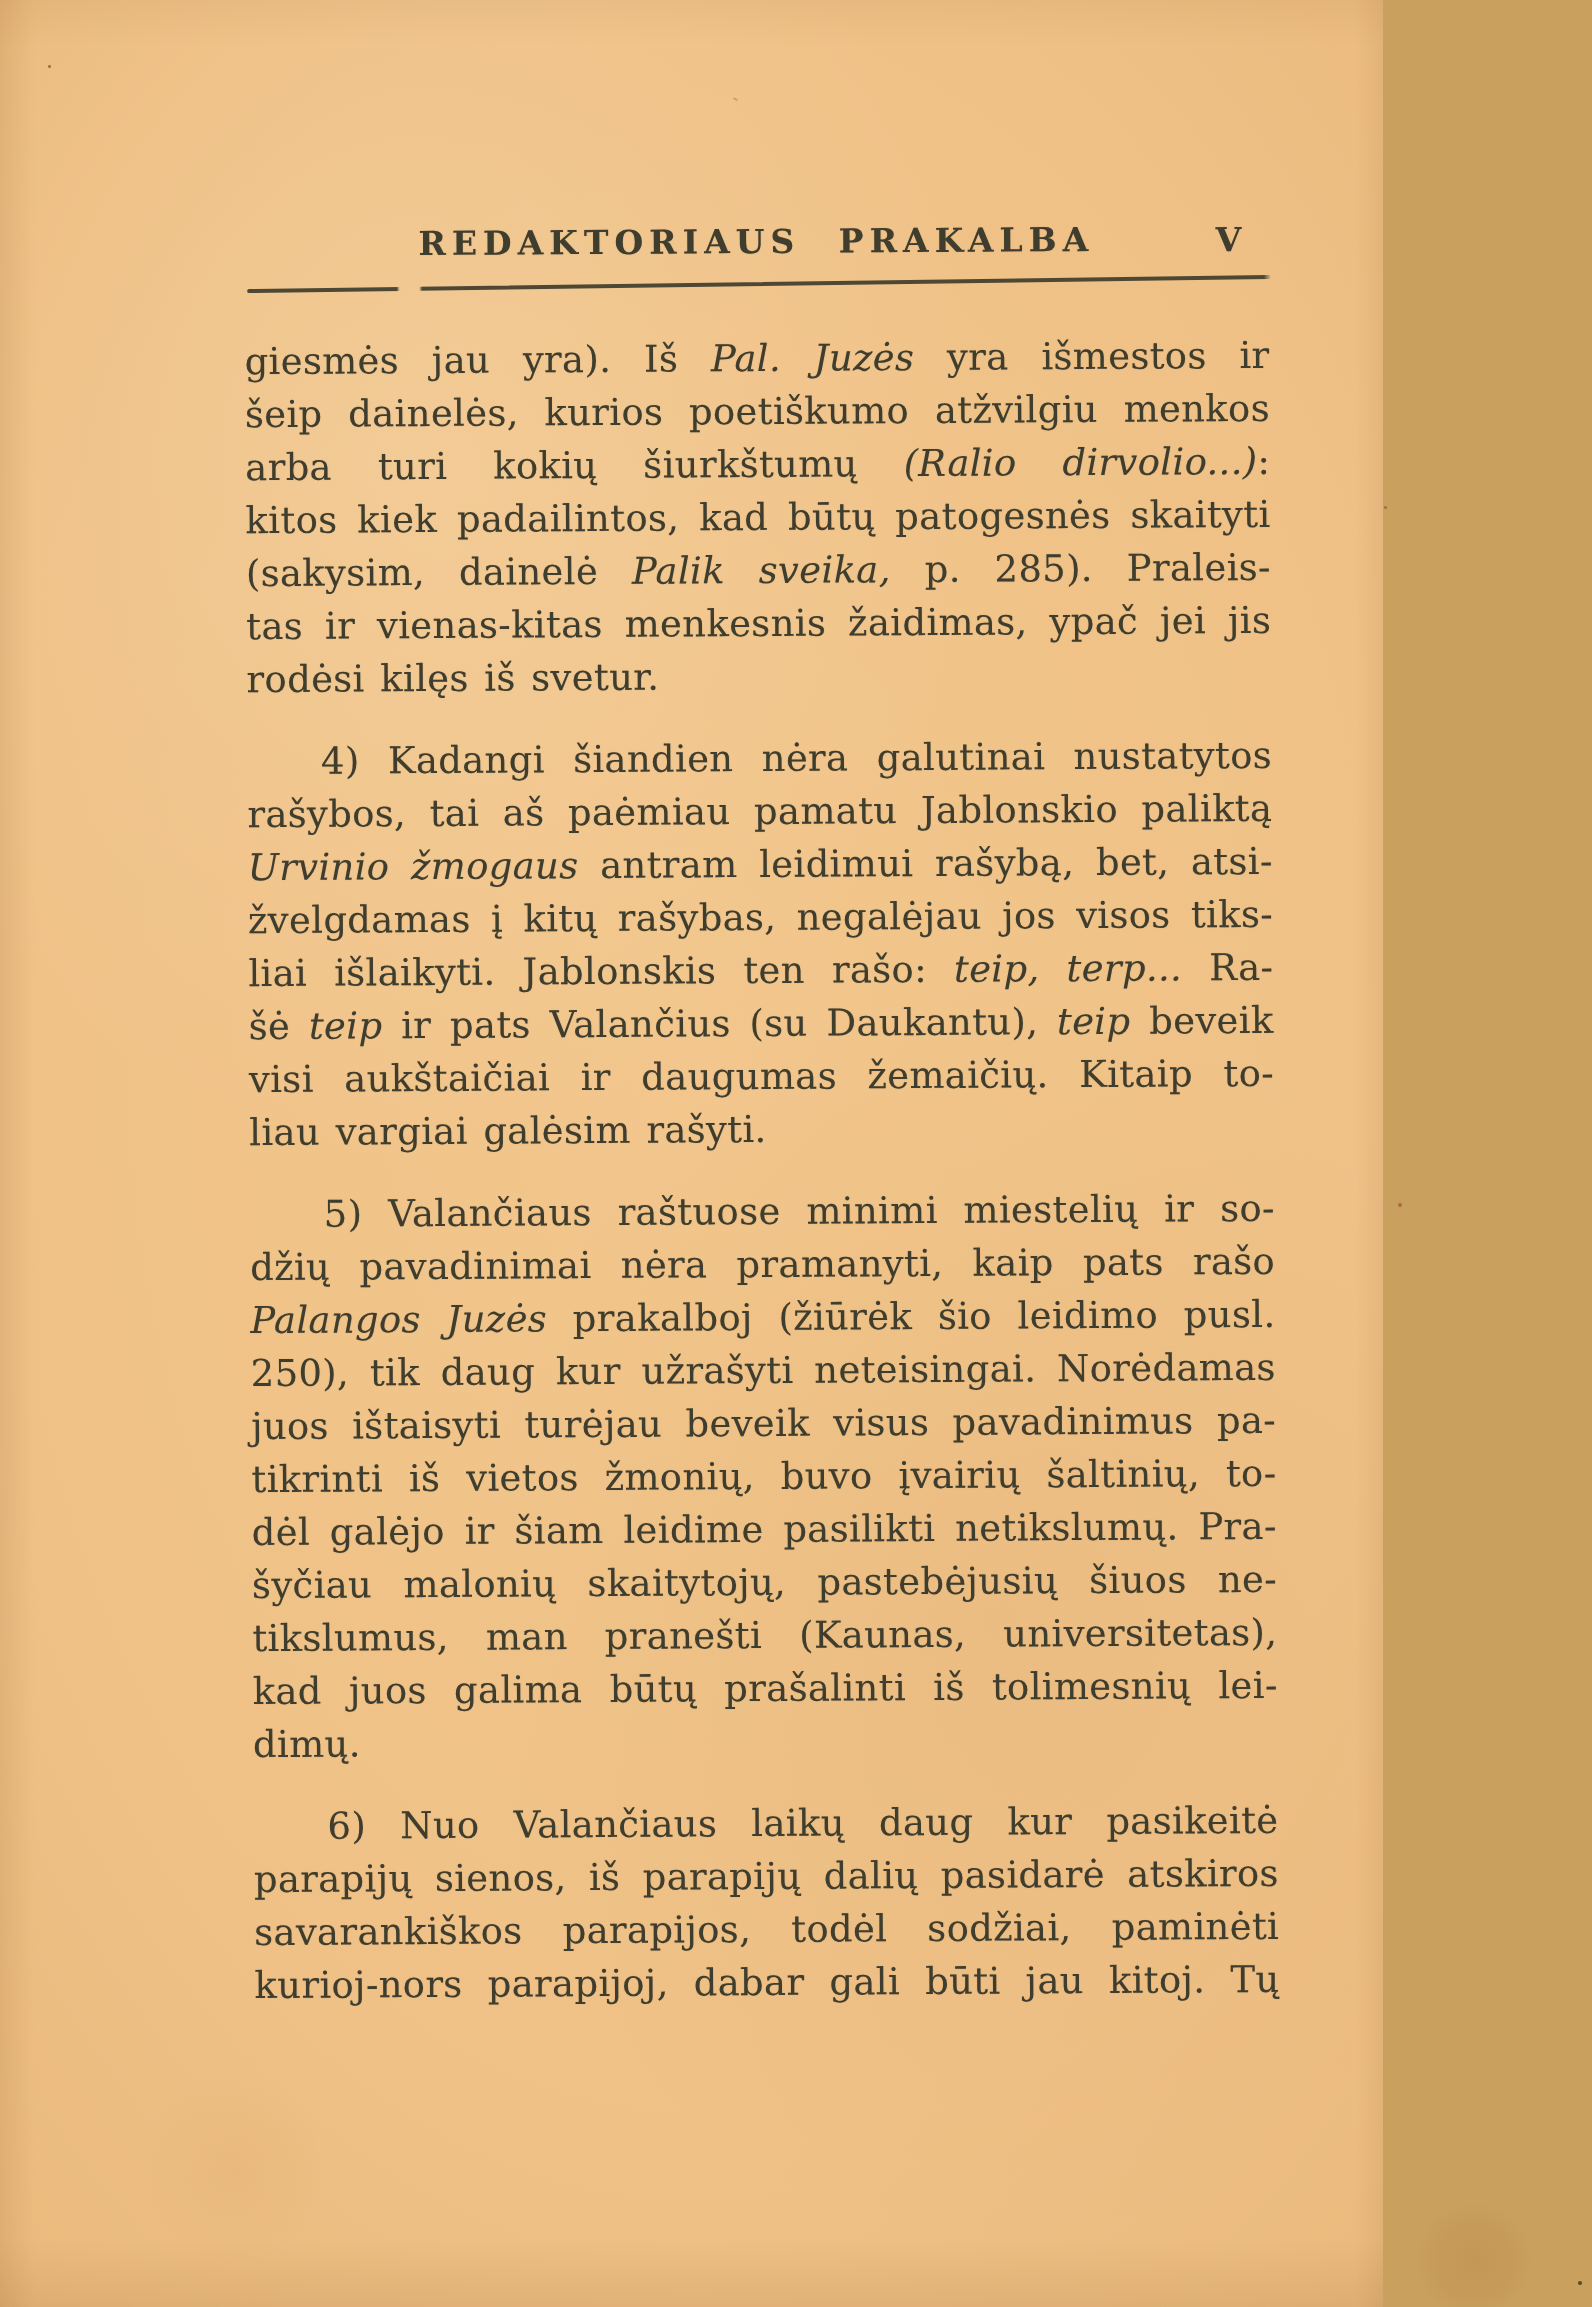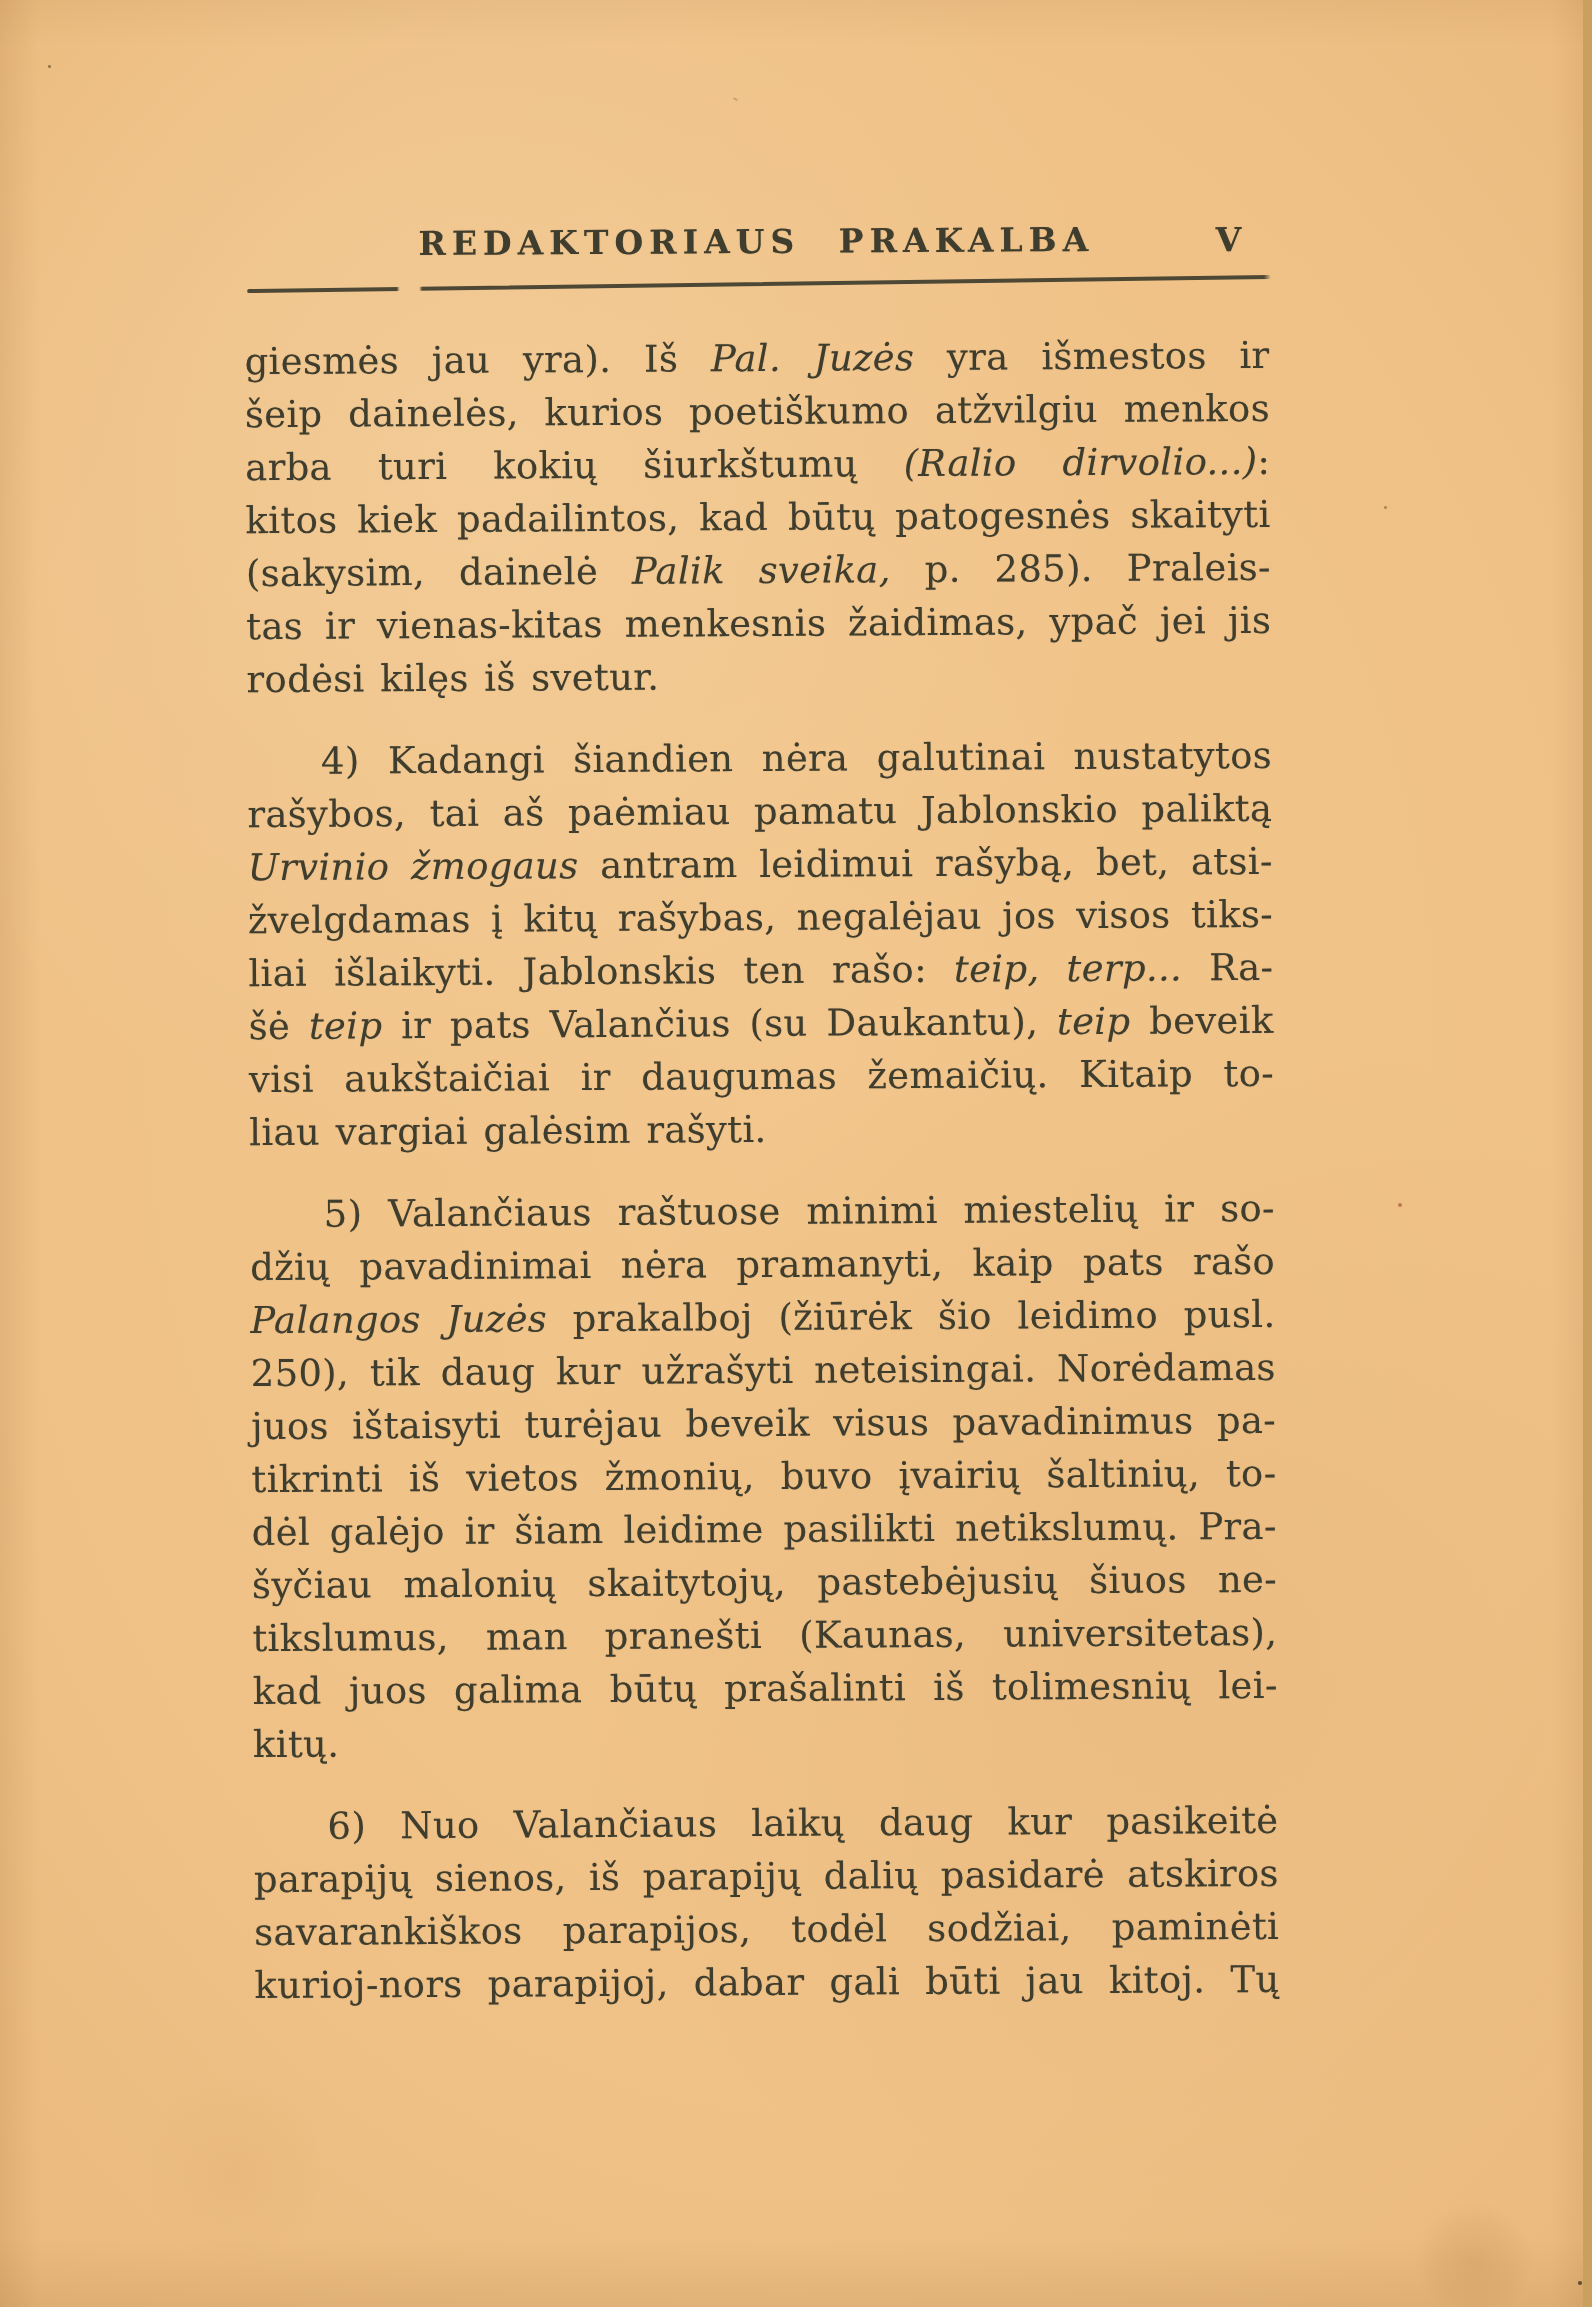--- a/index.html
+++ b/index.html
@@ -6,21 +6,21 @@
     --paper: #eec084;
     --ink: #3f3d2d;
   }
   html, body { margin: 0; padding: 0; }
   body {
     width: 1593px; height: 2307px;
     overflow: hidden;
     background: #caa05f;
     font-family: "DejaVu Serif", "Liberation Serif", serif;
   }
-  .page { position: relative; width: 1583px; height: 2307px; background: var(--paper); }
+  .page { position: relative; width: 1383px; height: 2307px; background: var(--paper); }
 
   .paper {
     position: absolute; inset: 0;
     background:
       radial-gradient(60% 45% at 30% 20%, rgba(255,240,210,0.18), transparent 70%),
       radial-gradient(55% 40% at 72% 70%, rgba(170,110,40,0.07), transparent 70%),
       linear-gradient(90deg,  rgba(110,60,15,0.10) 0%, transparent 2.5%),
       linear-gradient(270deg, rgba(110,60,15,0.08) 0%, transparent 2.0%),
       linear-gradient(0deg,   rgba(110,60,15,0.10) 0%, transparent 3.0%),
       linear-gradient(180deg, rgba(110,60,15,0.06) 0%, transparent 2.0%),
@@ -123,21 +123,21 @@
           <div class="line indent"><span>5) Valančiaus raštuose minimi miestelių ir so-</span></div>
           <div class="line"><span>džių pavadinimai nėra pramanyti, kaip pats rašo</span></div>
           <div class="line"><span class="it">Palangos Juzės</span><span> prakalboj (žiūrėk šio leidimo pusl.</span></div>
           <div class="line"><span>250), tik daug kur užrašyti neteisingai. Norėdamas</span></div>
           <div class="line"><span>juos ištaisyti turėjau beveik visus pavadinimus pa-</span></div>
           <div class="line"><span>tikrinti iš vietos žmonių, buvo įvairių šaltinių, to-</span></div>
           <div class="line"><span>dėl galėjo ir šiam leidime pasilikti netikslumų. Pra-</span></div>
           <div class="line"><span>šyčiau malonių skaitytojų, pastebėjusių šiuos ne-</span></div>
           <div class="line"><span>tikslumus, man pranešti (Kaunas, universitetas),</span></div>
           <div class="line"><span>kad juos galima būtų prašalinti iš tolimesnių lei-</span></div>
-          <div class="line last"><span>kitų.</span></div>
+          <div class="line last"><span>dimų.</span></div>
         </div>
         <div class="para">
           <div class="line indent"><span>6) Nuo Valančiaus laikų daug kur pasikeitė</span></div>
           <div class="line"><span>parapijų sienos, iš parapijų dalių pasidarė atskiros</span></div>
           <div class="line"><span>savarankiškos parapijos, todėl sodžiai, paminėti</span></div>
           <div class="line"><span>kurioj-nors parapijoj, dabar gali būti jau kitoj. Tų</span></div>
         </div>
       </div>
   </div>
 

